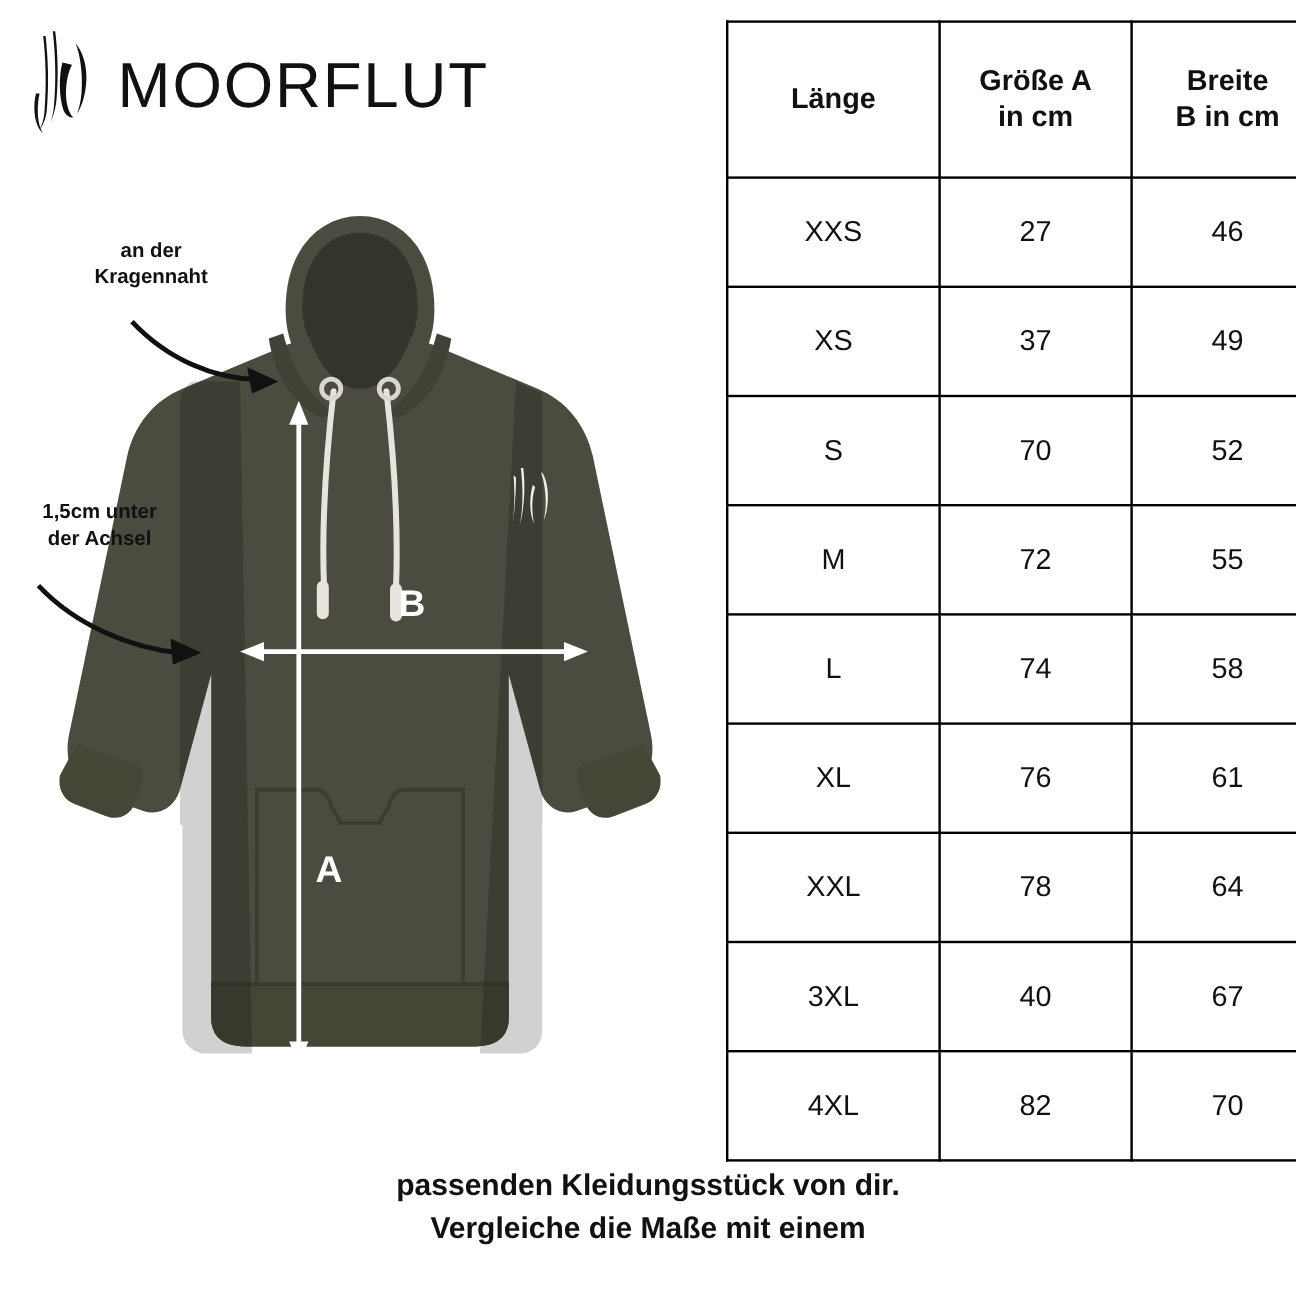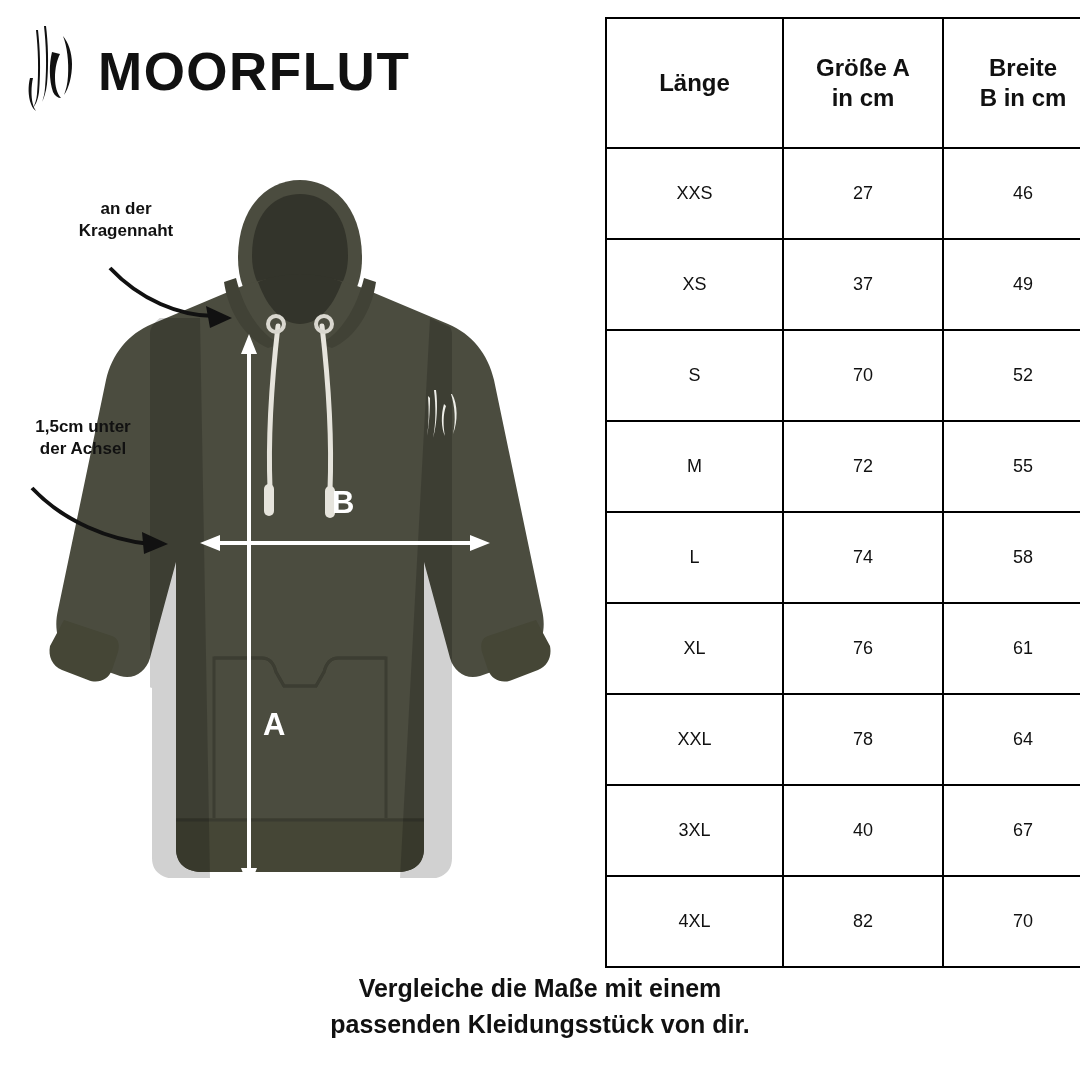--- a/index.html
+++ b/index.html
@@ -25,21 +25,21 @@
     align-items: center;
     gap: 14px;
   }
   .brand-mark {
     width: 62px;
     height: 92px;
     display: block;
   }
   .brand-name {
     font-size: 53px;
-    font-weight: 700;
+    font-weight: 400;
     letter-spacing: 1.5px;
     color: #111111;
     line-height: 1;
     padding-top: 6px;
   }
 
   
   .garment-panel {
     position: absolute;
     left: 0;
@@ -102,21 +102,21 @@
     color: #111111;
   }
   table.size-table th {
     font-size: 24px;
     font-weight: 700;
     height: 128px;
     line-height: 1.25;
     padding: 0 6px;
   }
   table.size-table td {
-    font-size: 18px;
+    font-size: 24px;
     font-weight: 400;
     height: 89px;
     padding: 0 6px;
   }
   .col-size { width: 163px; }
   .col-a { width: 146px; }
   .col-b { width: 146px; }
 
   
   .footer-note {
@@ -315,15 +315,15 @@
       <tr>
         <td>4XL</td>
         <td>82</td>
         <td>70</td>
       </tr>
     </tbody>
   </table>
 </div>
 
 <div class="footer-note">
+  <span>passenden Kleidungsstück von dir.</span>
   <span>Vergleiche die Maße mit einem</span>
-  <span>passenden Kleidungsstück von dir.</span>
 </div>
 
 </body></html>

